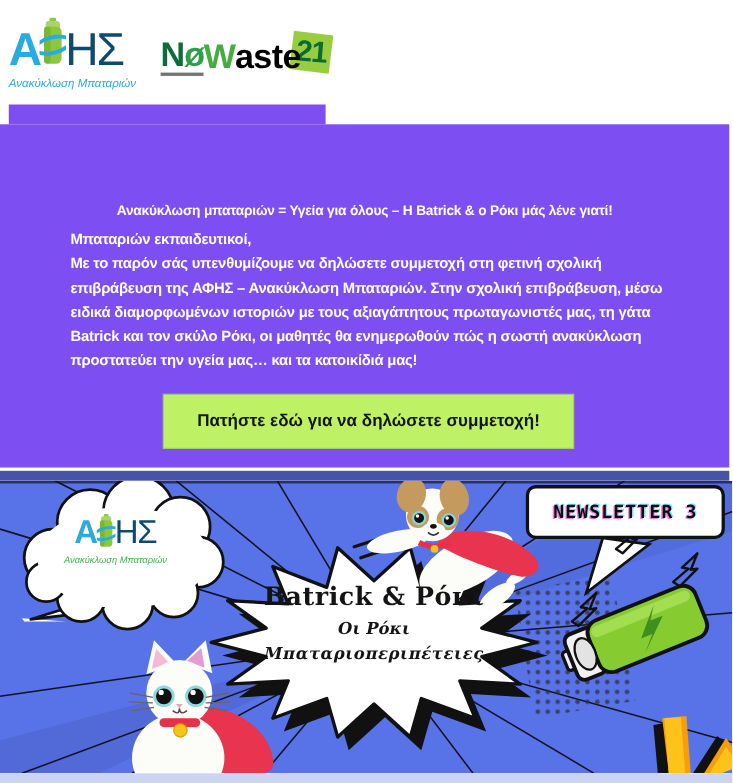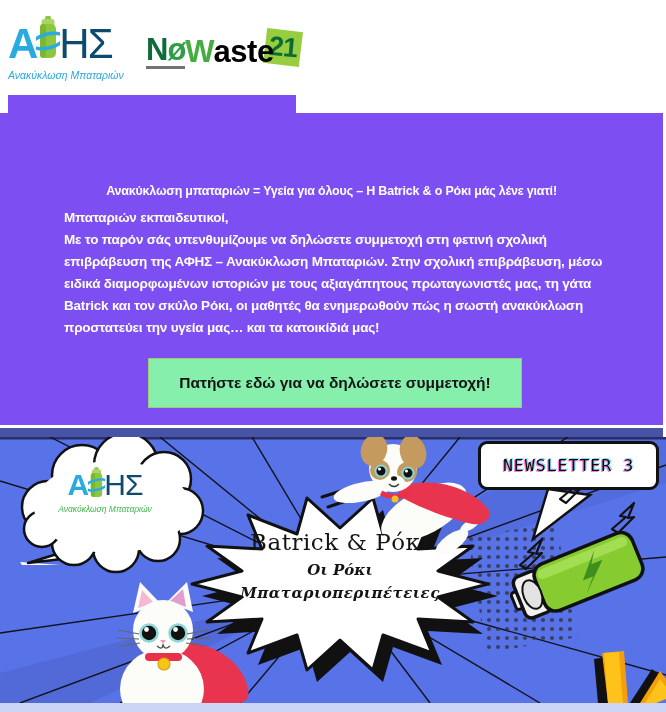--- a/index.html
+++ b/index.html
@@ -25,46 +25,46 @@
          background:#97cd3e;transform:rotate(7deg);margin-left:-9px;margin-top:-8px;z-index:1;}
   .nw-21{color:#0c6b35;font-size:27px;font-weight:bold;transform:rotate(-2deg);}
 
   
   .hero-tab{position:absolute;left:8px;top:95px;width:288px;height:18px;background:#7d4ff2;}
   .hero{position:absolute;left:0;top:113px;width:663px;height:312px;background:#7d4ff2;color:#fff;}
   .hero-title{position:absolute;left:0;top:23px;width:100%;text-align:center;
               font-size:12.5px;font-weight:bold;letter-spacing:-0.2px;margin-top:48px;}
   .hero-body{position:absolute;left:64px;top:94px;width:548px;
              font-size:13.5px;font-weight:bold;line-height:22px;letter-spacing:-0.2px;}
-  .cta{position:absolute;left:148px;top:245px;width:374px;height:50px;background:#86efac;
+  .cta{position:absolute;left:148px;top:245px;width:374px;height:50px;background:#bef264;
        display:flex;align-items:center;justify-content:center;color:#141414;
        font-size:15.5px;font-weight:bold;text-decoration:none;cursor:pointer;
        box-shadow:inset 0 0 0 1px #9bcc75;}
 
   
   .navy-bar{position:absolute;left:0;top:428px;width:663px;height:9px;background:#4753a6;}
   .bottom-strip{position:absolute;left:0;top:703px;width:666px;height:9px;background:#ccd4f4;}
 
   
   .comic{position:absolute;left:0;top:437px;width:666px;height:266px;overflow:hidden;}
   .comic svg{display:block;}
 
   .bubble-logo{position:absolute;left:40px;top:30px;width:130px;text-align:center;}
   .bubble-logo .afis-row{justify-content:center;}
   .bubble-logo .afis-a,.bubble-logo .afis-hs{font-size:30px;letter-spacing:-1px;}
   .bubble-logo .afis-sub{font-size:8.5px;color:#3db54a;}
 
   .nl-badge{position:absolute;left:478px;top:4px;width:181px;height:49px;background:#fff;
             border:3px solid #111;border-radius:9px;display:flex;align-items:center;justify-content:center;box-sizing:border-box;}
-  .nl-badge span{font-family:"DejaVu Sans Mono",monospace;font-weight:normal;font-size:16.5px;
+  .nl-badge span{font-family:"DejaVu Sans Mono",monospace;font-weight:bold;font-size:16.5px;
             letter-spacing:1px;color:#0d0d0d;white-space:nowrap;
             text-shadow:-1.2px 1px 0 #ff7ad9, 1.2px -1px 0 #7ae0ff;}
 
   .burst-text{position:absolute;left:213px;top:92px;width:254px;text-align:center;color:#141414;}
-  .burst-title{font-family:"DejaVu Serif",serif;font-weight:normal;font-size:23px;letter-spacing:0.5px;white-space:nowrap;}
+  .burst-title{font-family:"DejaVu Serif",serif;font-weight:bold;font-size:23px;letter-spacing:0.5px;white-space:nowrap;}
   .burst-l2{font-family:"DejaVu Serif",serif;font-weight:bold;font-style:italic;font-size:15px;margin-top:6px;}
   .burst-l3{font-family:"DejaVu Serif",serif;font-weight:bold;font-style:italic;font-size:15px;margin-top:5px;letter-spacing:0.5px;}
 </style>
 </head>
 <body>
 
 <div class="page">
 
   <div class="afis-logo">
     <div class="afis-row">

